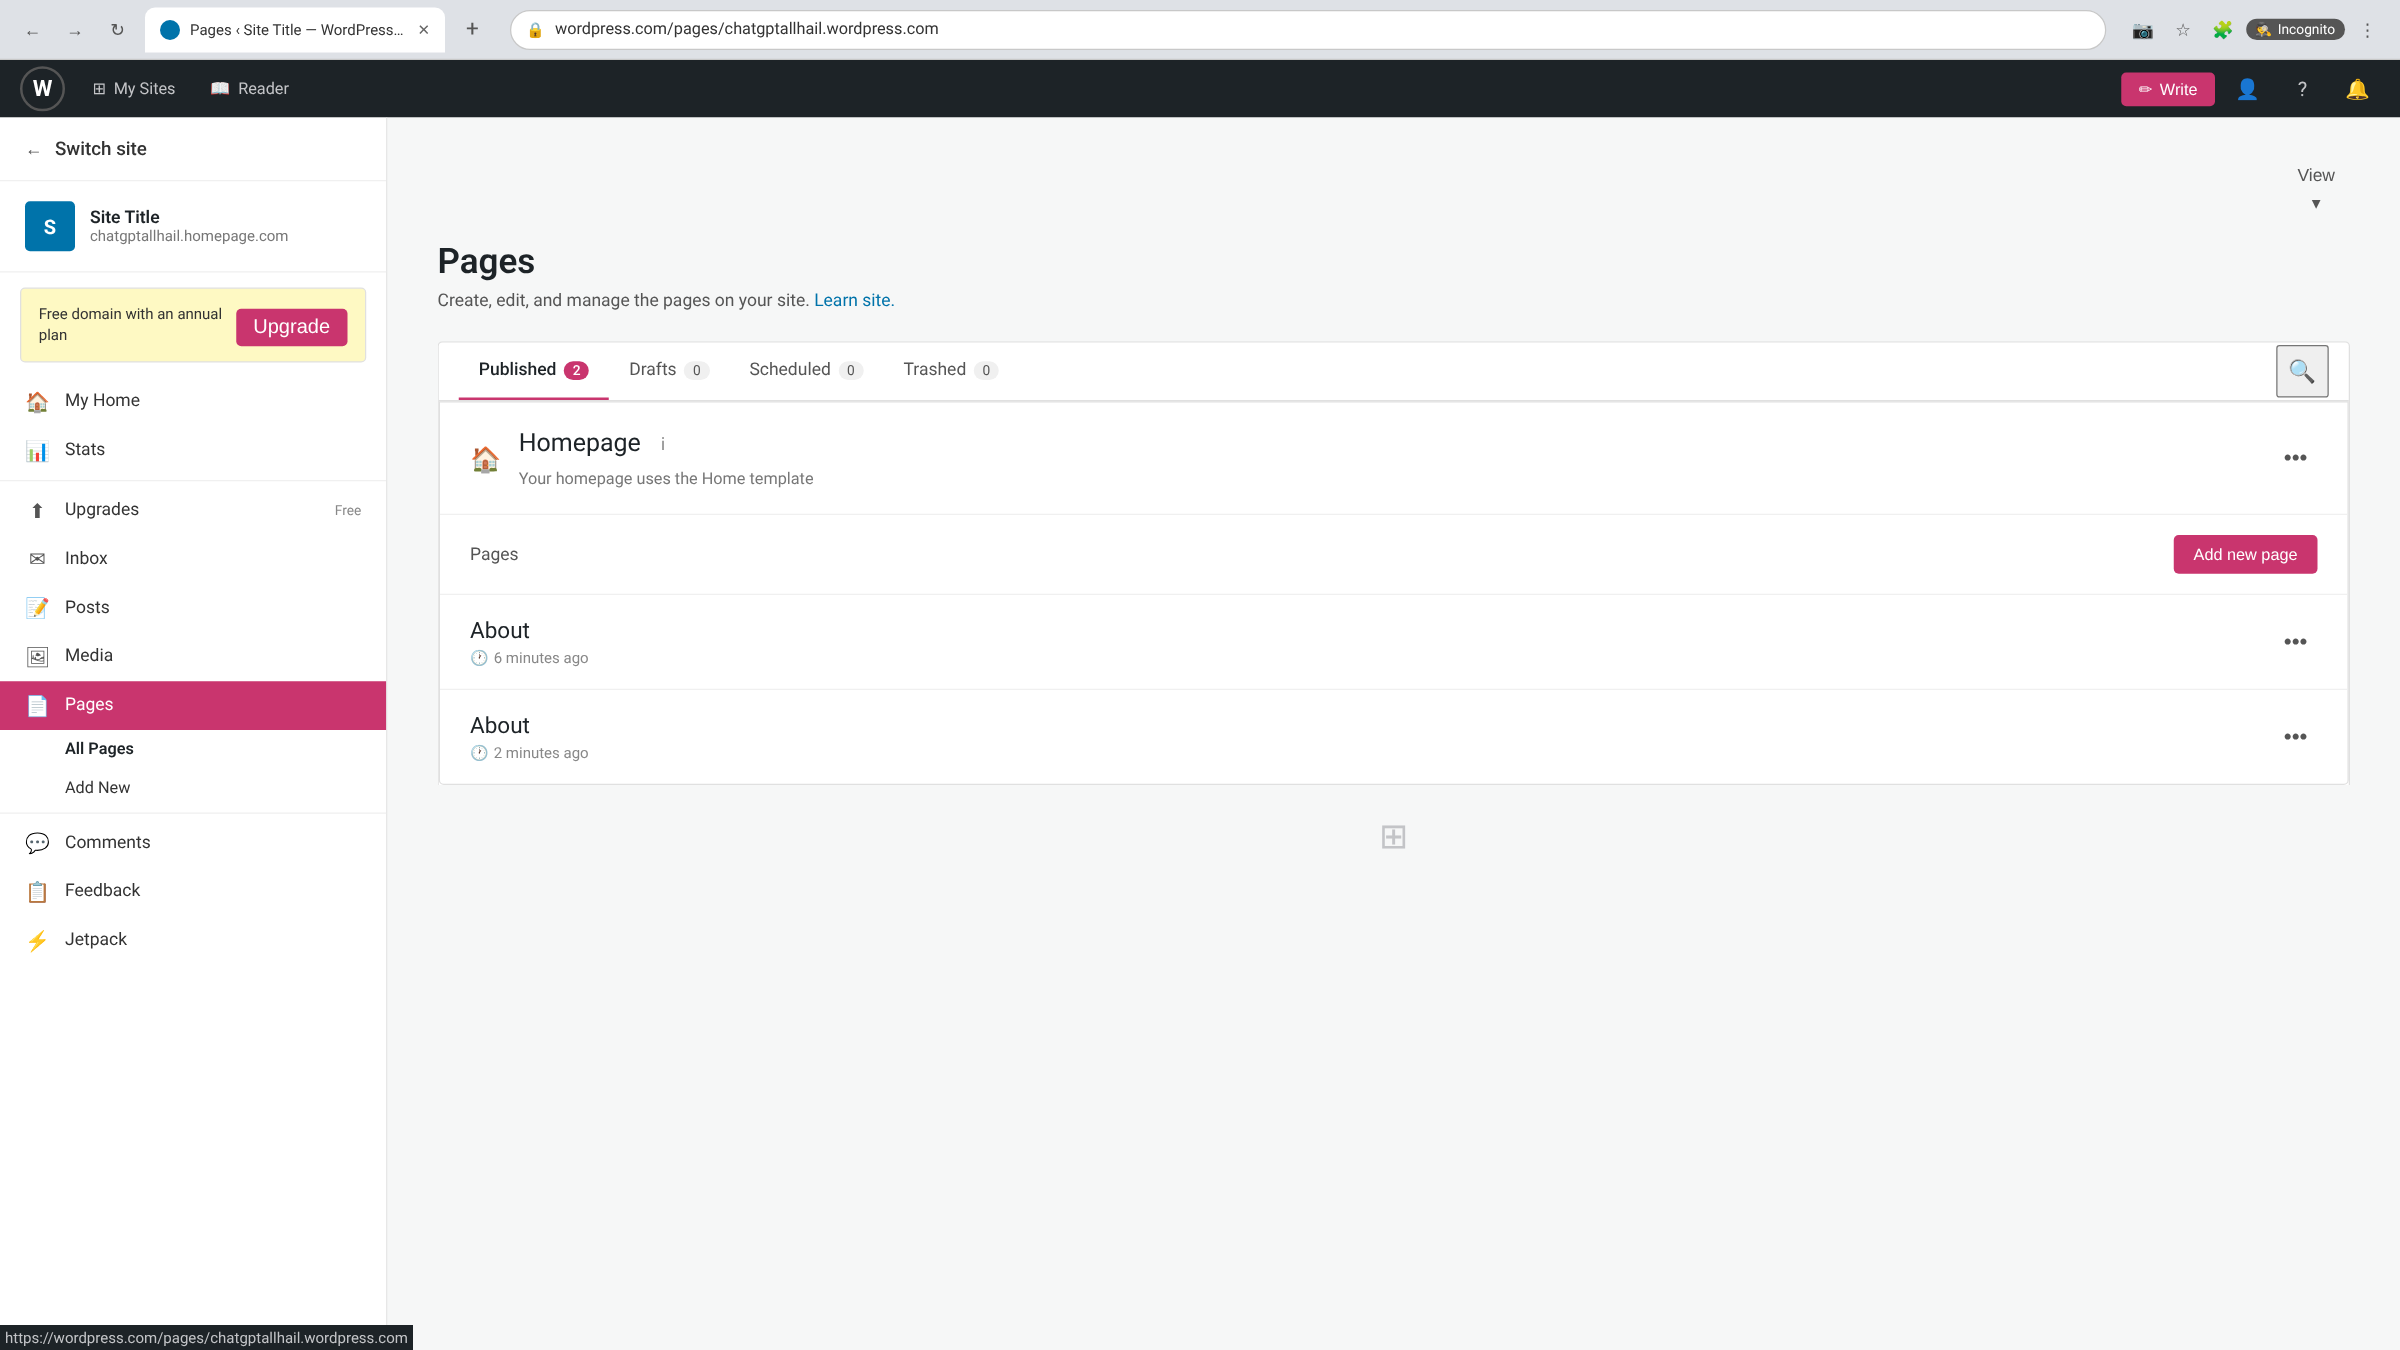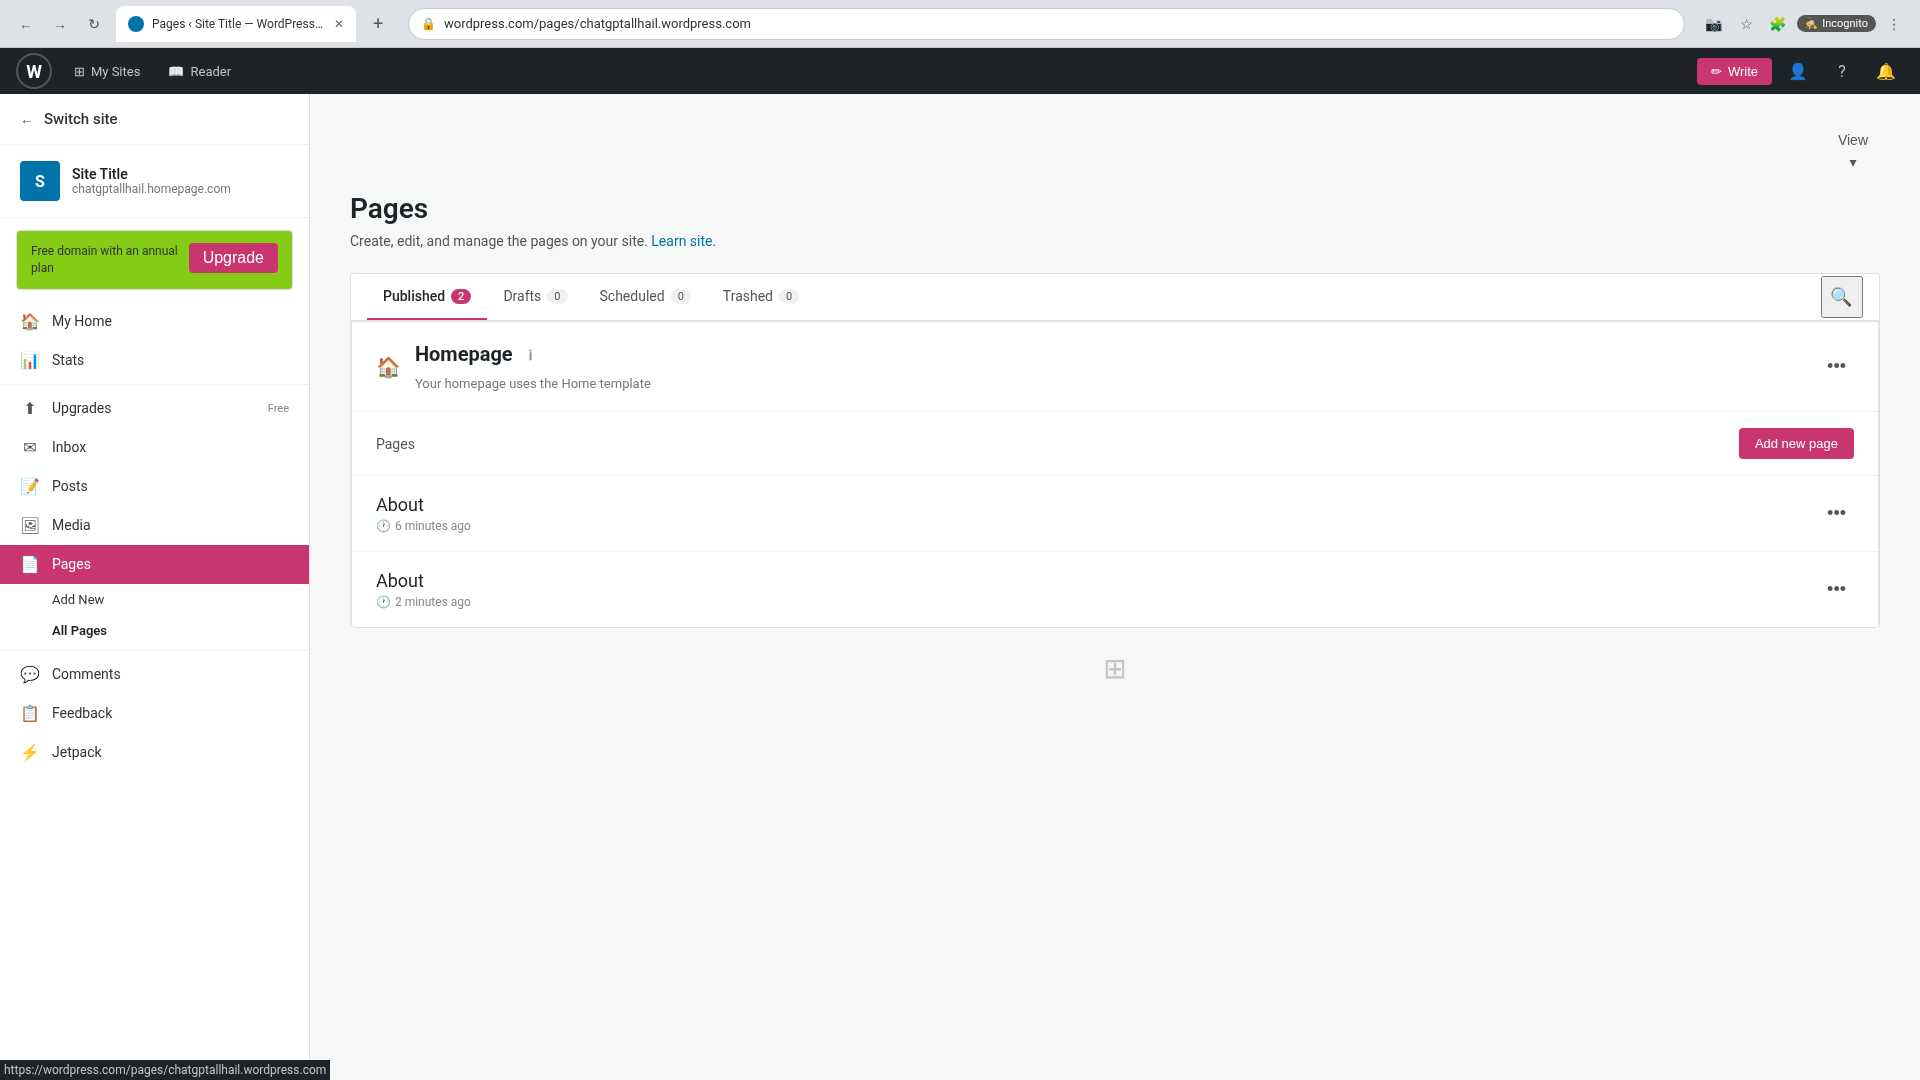--- a/index.html
+++ b/index.html
@@ -113,26 +113,26 @@
     .sidebar-switch-label { font-size: 15px; color: #333; font-weight: 500; }
 
     .site-identity { display: flex; align-items: center; gap: 12px; padding: 16px 20px; border-bottom: 1px solid #f0f0f0; }
     .site-avatar { width: 40px; height: 40px; background: #0073aa; border-radius: 4px; display: flex; align-items: center; justify-content: center; color: #fff; font-size: 16px; font-weight: bold; flex-shrink: 0; }
     .site-info { flex: 1; }
     .site-title { font-size: 14px; font-weight: 600; color: #1d2327; }
     .site-url { font-size: 12px; color: #777; }
 
     .upgrade-banner {
       margin: 12px 16px;
-      background: #84cc16;
+      background: #fef9c3;
       border: 1px solid #e0e0e0;
       border-radius: 4px;
       padding: 12px 14px;
       display: flex;
-      align-items: flex-start;
+      align-items: flex-end;
       justify-content: space-between;
       gap: 8px;
     }
     .upgrade-text { font-size: 12px; color: #333; line-height: 1.4; }
     .upgrade-btn {
       background: #c9356e;
       color: #fff;
       border: none;
       border-radius: 4px;
       padding: 6px 14px;
@@ -207,21 +207,21 @@
 
     .homepage-card {
       padding: 20px 24px;
       display: flex;
       align-items: center;
       gap: 14px;
       border-bottom: 1px solid #f0f0f0;
     }
     .homepage-icon { font-size: 20px; color: #555; }
     .homepage-info { flex: 1; }
-    .homepage-title { font-size: 20px; font-weight: 700; color: #1d2327; display: flex; align-items: center; gap: 16px; }
+    .homepage-title { font-size: 20px; font-weight: 400; color: #1d2327; display: flex; align-items: center; gap: 16px; }
     .info-icon { font-size: 14px; color: #888; cursor: pointer; }
     .homepage-sub { font-size: 13px; color: #777; margin-top: 10px; }
     .card-menu-btn { background: none; border: none; cursor: pointer; color: #555; font-size: 18px; padding: 4px 8px; border-radius: 4px; }
 
     .pages-section-header {
       padding: 16px 24px;
       display: flex;
       align-items: center;
       justify-content: space-between;
       border-bottom: 1px solid #f0f0f0;
@@ -364,25 +364,25 @@
       <span>Posts</span>
     </div>
     <div class="nav-item">
       <span class="nav-icon">🖼</span>
       <span>Media</span>
     </div>
     <div class="nav-item active">
       <span class="nav-icon">📄</span>
       <span>Pages</span>
     </div>
+    <div class="nav-sub-item active">
+      <span>All Pages</span>
+    </div>
     <div class="nav-sub-item">
       <span>Add New</span>
-    </div>
-    <div class="nav-sub-item active">
-      <span>All Pages</span>
     </div>
 
     <div class="nav-divider"></div>
 
     <div class="nav-item">
       <span class="nav-icon">💬</span>
       <span>Comments</span>
     </div>
     <div class="nav-item">
       <span class="nav-icon">📋</span>

